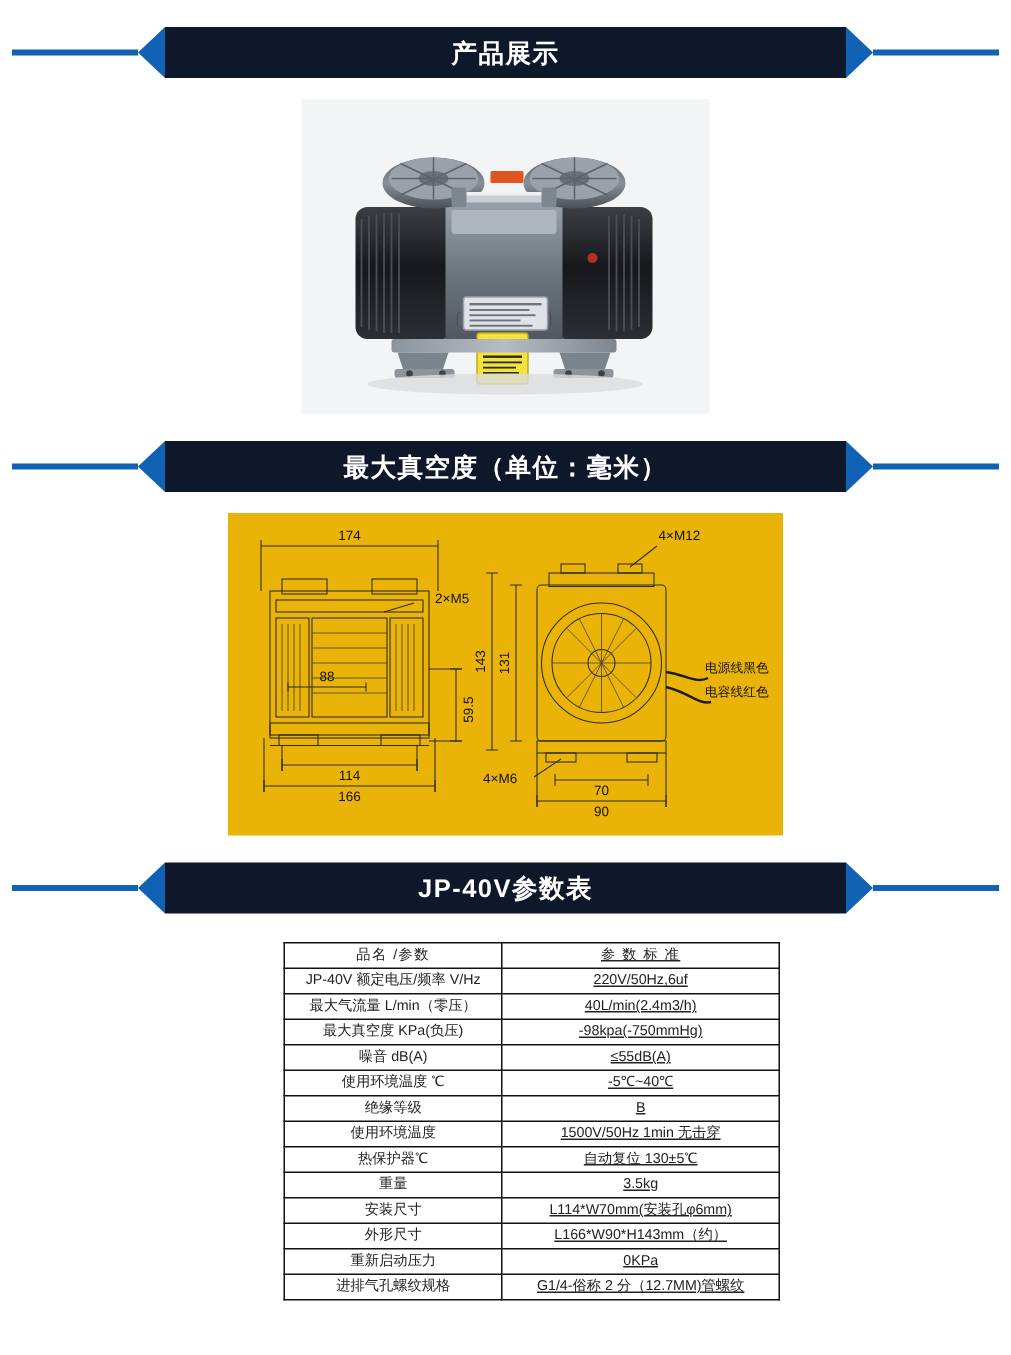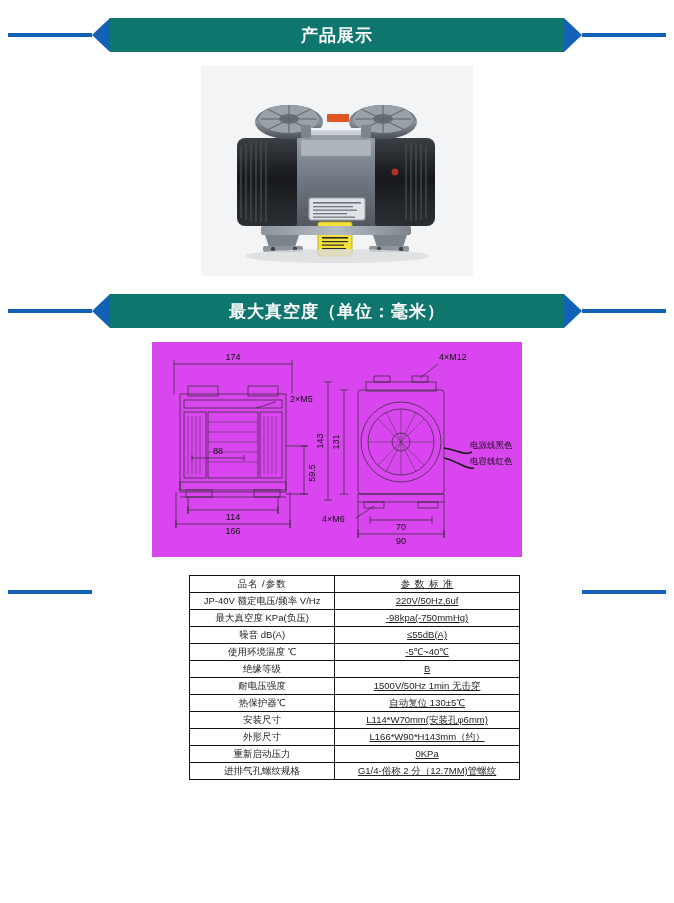--- a/index.html
+++ b/index.html
@@ -11,21 +11,21 @@
     color:#222;
     overflow:hidden;
   }
   .page { position:relative; width:674px; height:903px; }
 
   
   .banner {
     position:relative;
     height:34px;
     margin:0 110px;
-    background:#0f766e;
+    background:#0f172a;
     display:flex; align-items:center; justify-content:center;
   }
   .banner .title {
     color:#ffffff;
     font-size:17px;
     letter-spacing:1px;
     font-weight:bold;
   }
   .banner::before, .banner::after {
     content:"";
@@ -51,26 +51,26 @@
     background:#f3f4f6;
     position:relative;
     overflow:hidden;
   }
   .photo-inner { position:absolute; inset:0; }
 
   
   .draw-area {
     margin:14px auto 0;
     width:370px; height:215px;
-    background:#d946ef;
+    background:#eab308;
     position:relative;
   }
 
   
-  .table-wrap { margin:6px auto 0; width:366px;padding-left:35px; }
+  .table-wrap { margin:19px auto 0; width:366px;padding-left:35px; }
   table.spec {
     border-collapse:collapse;
     width:100%;
     font-size:9.5px;
   }
   table.spec td, table.spec th {
     border:1px solid #111;
     padding:2px 3px;
     height:15px;
     line-height:12px;
@@ -338,60 +338,71 @@
         <text x="163" y="131" transform="rotate(-90 163 131)">59.5</text>
         <text x="171" y="99" transform="rotate(-90 171 99)">143</text>
         <text x="187" y="100" transform="rotate(-90 187 100)">131</text>
       </g>
     </svg>
   </div>
 
   <div class="sec banner-wrap">
     <div class="tail-l"></div>
     <div class="tail-r"></div>
+    <div class="banner">
+      <span class="title">JP-40V参数表</span>
+    </div>
   </div>
 
   <div class="table-wrap">
     <table class="spec">
       <thead>
         <tr>
           <td class="k">品名  /参数</td>
           <td class="v">参 数 标 准</td>
         </tr>
       </thead>
       <tbody>
         <tr>
           <td class="k">JP-40V      额定电压/频率 V/Hz</td>
           <td class="v">220V/50Hz,6uf</td>
         </tr>
         <tr>
+          <td class="k">最大气流量 L/min（零压）</td>
+          <td class="v">40L/min(2.4m3/h)</td>
+        </tr>
+        <tr>
           <td class="k">最大真空度 KPa(负压)</td>
           <td class="v">-98kpa(-750mmHg)</td>
         </tr>
         <tr>
           <td class="k">噪音  dB(A)</td>
           <td class="v">≤55dB(A)</td>
         </tr>
         <tr>
           <td class="k">使用环境温度 ℃</td>
           <td class="v">-5℃~40℃</td>
         </tr>
         <tr>
           <td class="k">绝缘等级</td>
           <td class="v">B</td>
         </tr>
         <tr>
-          <td class="k">耐电压强度</td>
+          <td class="k">使用环境温度</td>
           <td class="v">1500V/50Hz  1min 无击穿</td>
         </tr>
         <tr>
           <td class="k">热保护器℃</td>
           <td class="v">自动复位 130±5℃</td>
         </tr>
         <tr>
+          <td class="k">重量</td>
+          <td class="v">3.5kg</td>
+        </tr>
+        <tr>
           <td class="k">安装尺寸</td>
           <td class="v">L114*W70mm(安装孔φ6mm)</td>
         </tr>
         <tr>
           <td class="k">外形尺寸</td>
           <td class="v">L166*W90*H143mm（约）</td>
         </tr>
         <tr>
           <td class="k">重新启动压力</td>
           <td class="v">0KPa</td>

